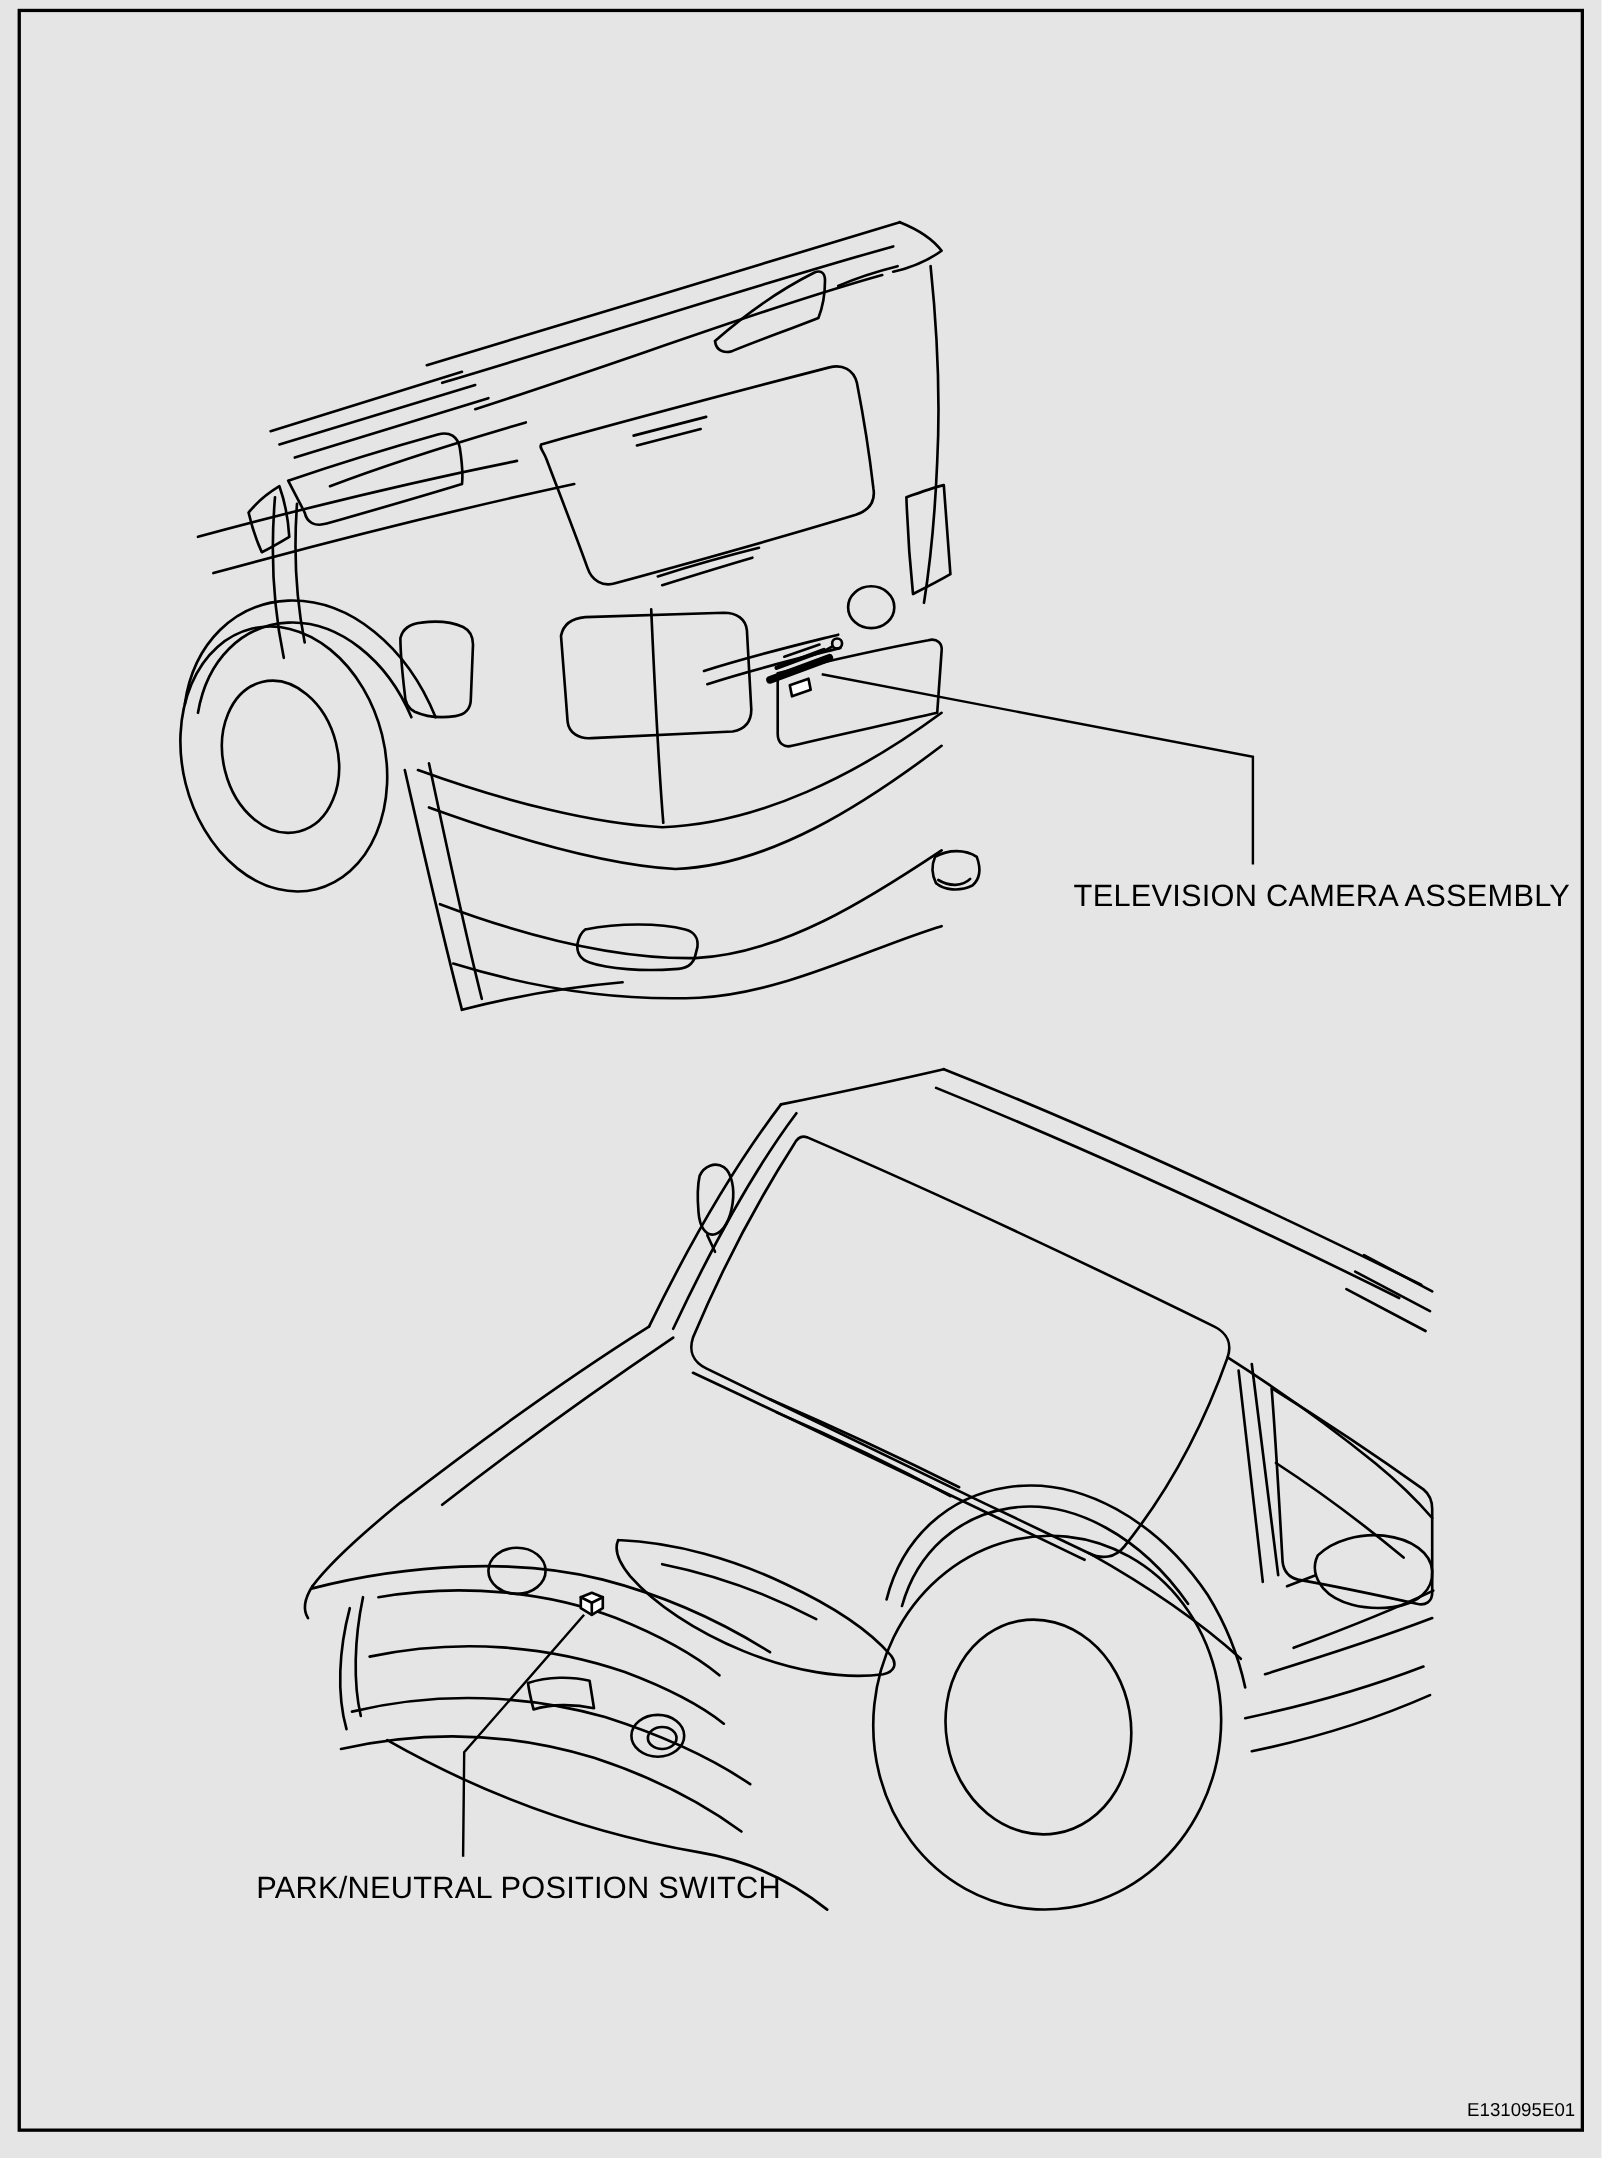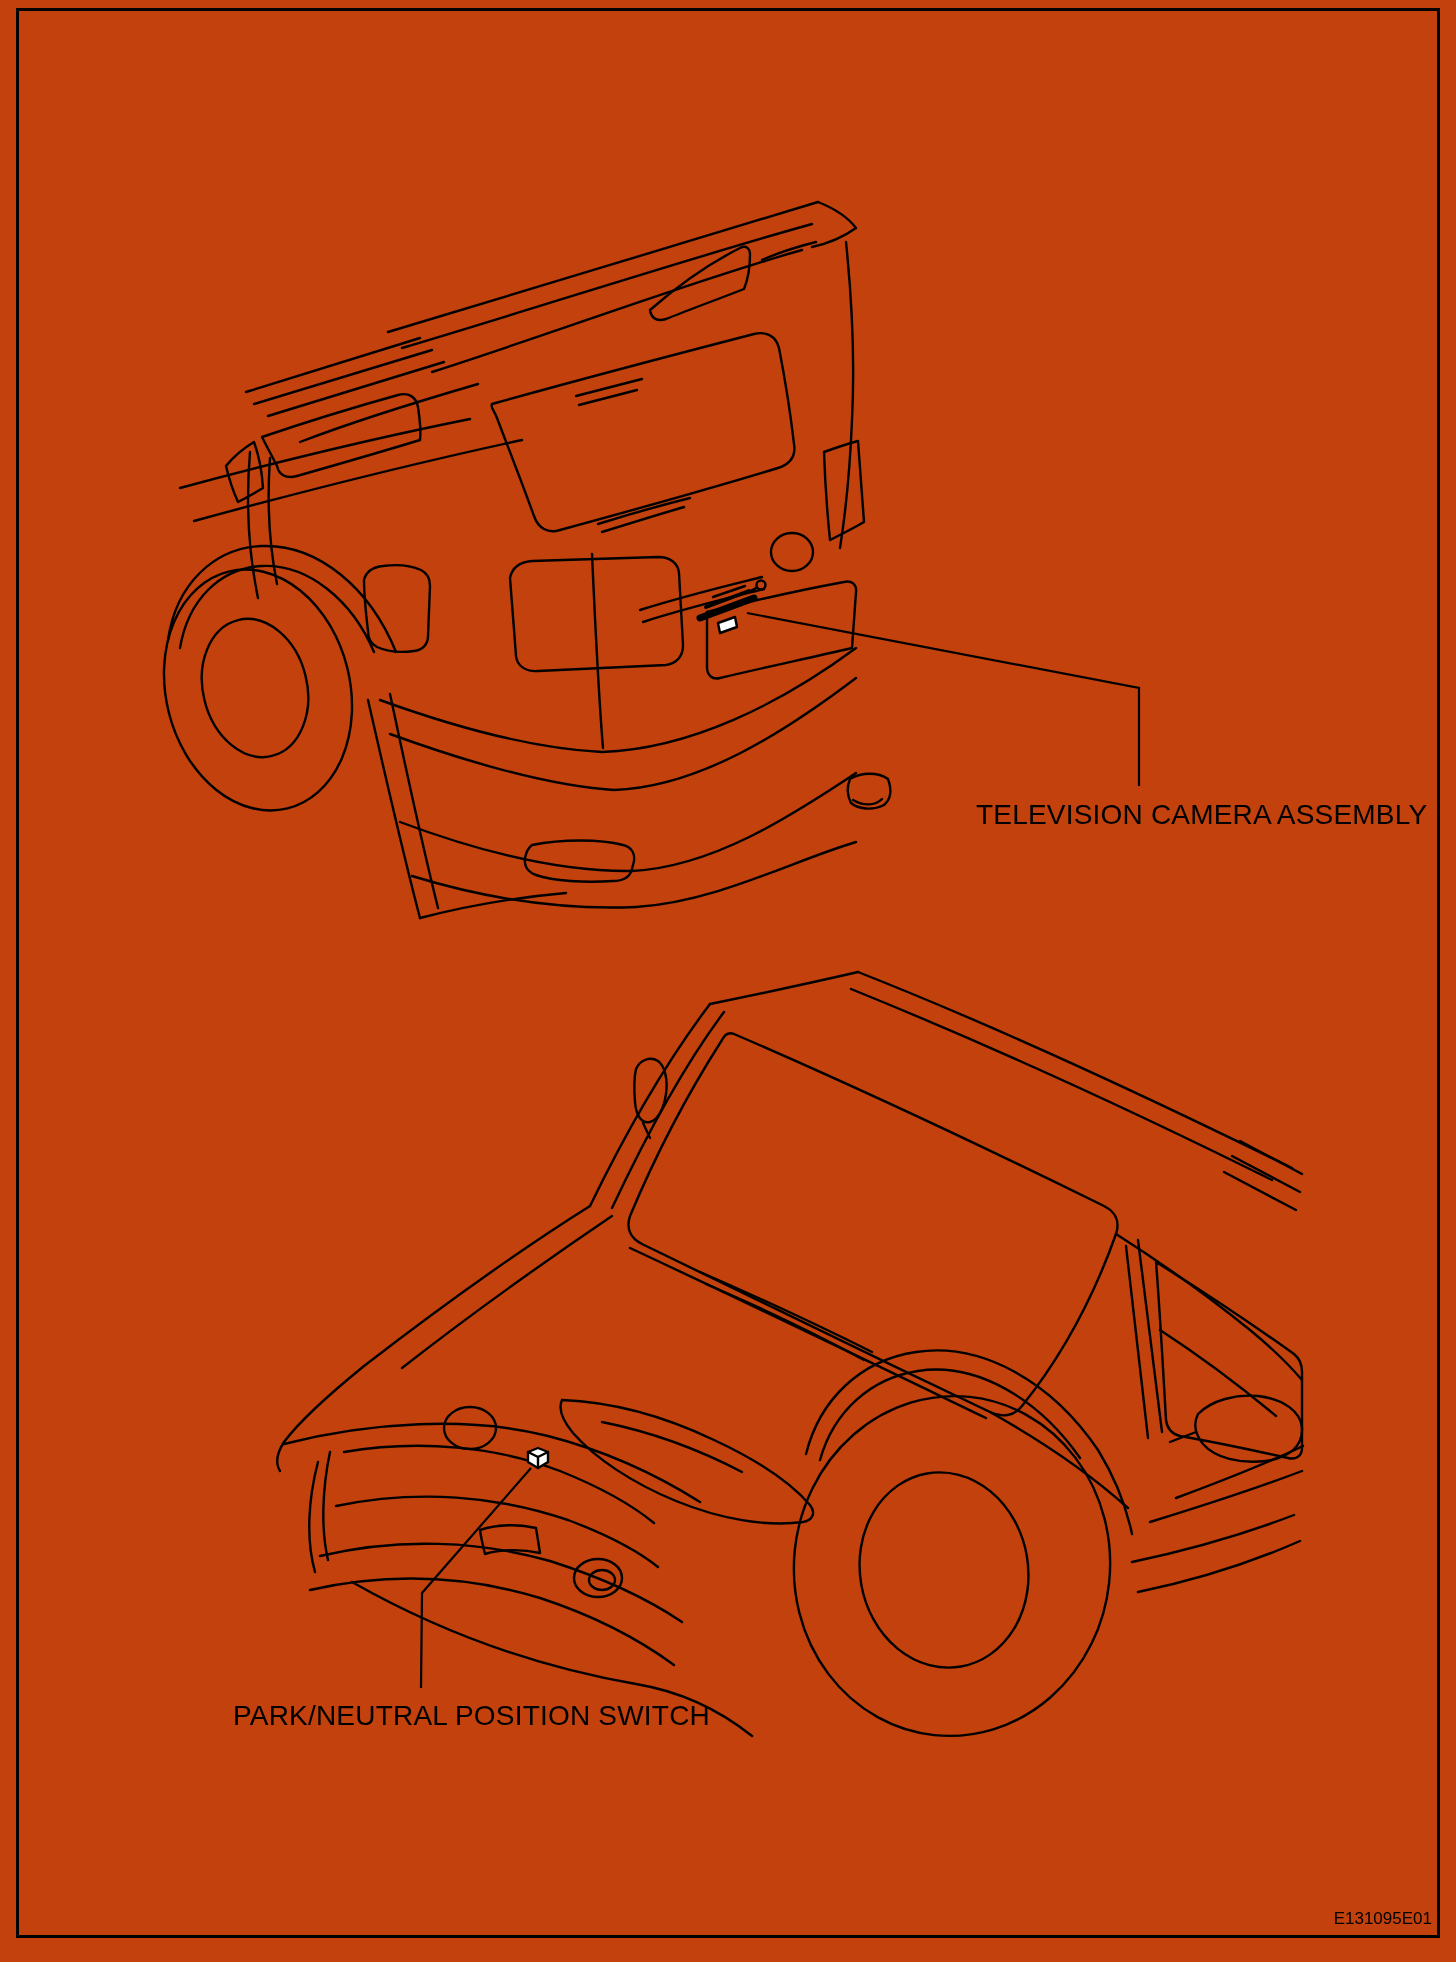--- a/index.html
+++ b/index.html
@@ -1,20 +1,20 @@
 <!DOCTYPE html>
 <html><head>
 <meta charset="utf-8">
 <style>
   html, body { margin: 0; padding: 0; background: #ffffff; }
   #page {
     position: relative;
     width: 1456px;
     height: 1962px;
-    background: #c2410c;
+    background: #e5e5e5;
     font-family: "Liberation Sans", "DejaVu Sans", sans-serif;
   }
   svg { position: absolute; top: 0; left: 0; }
   .ink path, .ink ellipse, .ink circle, .ink polyline, .ink line {
     fill: none;
     stroke: #000000;
     stroke-width: 2.4;
     stroke-linecap: round;
     stroke-linejoin: round;
   }

